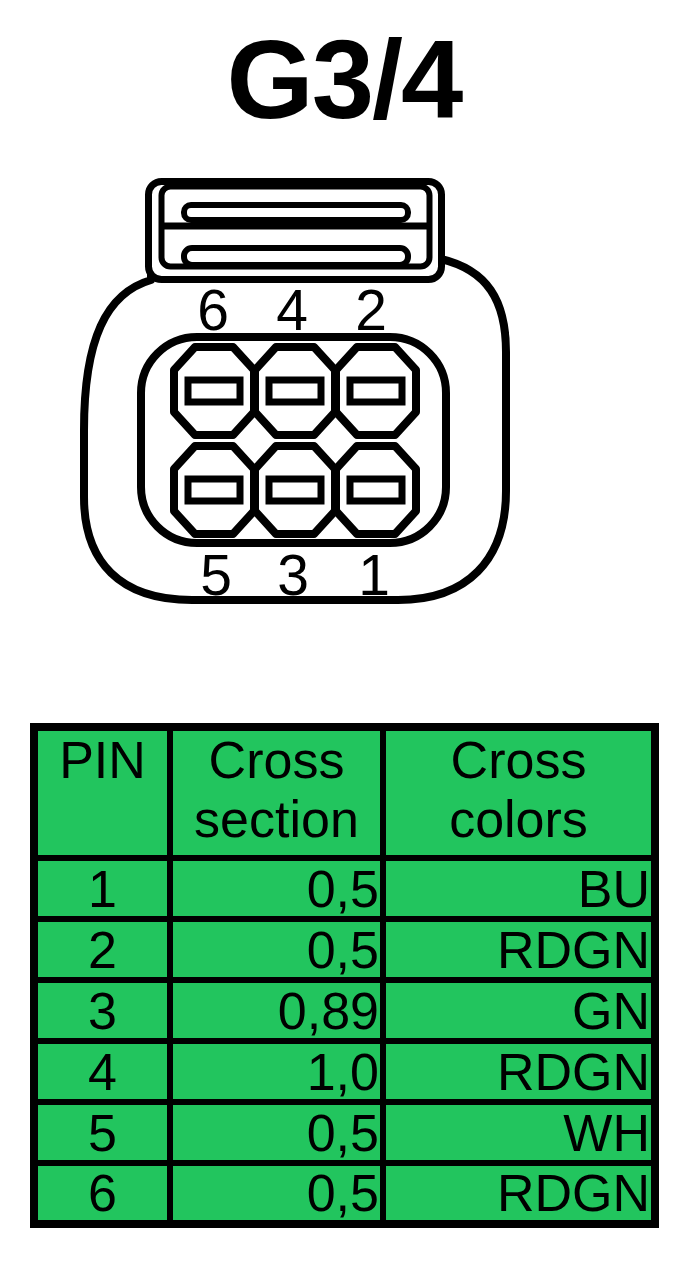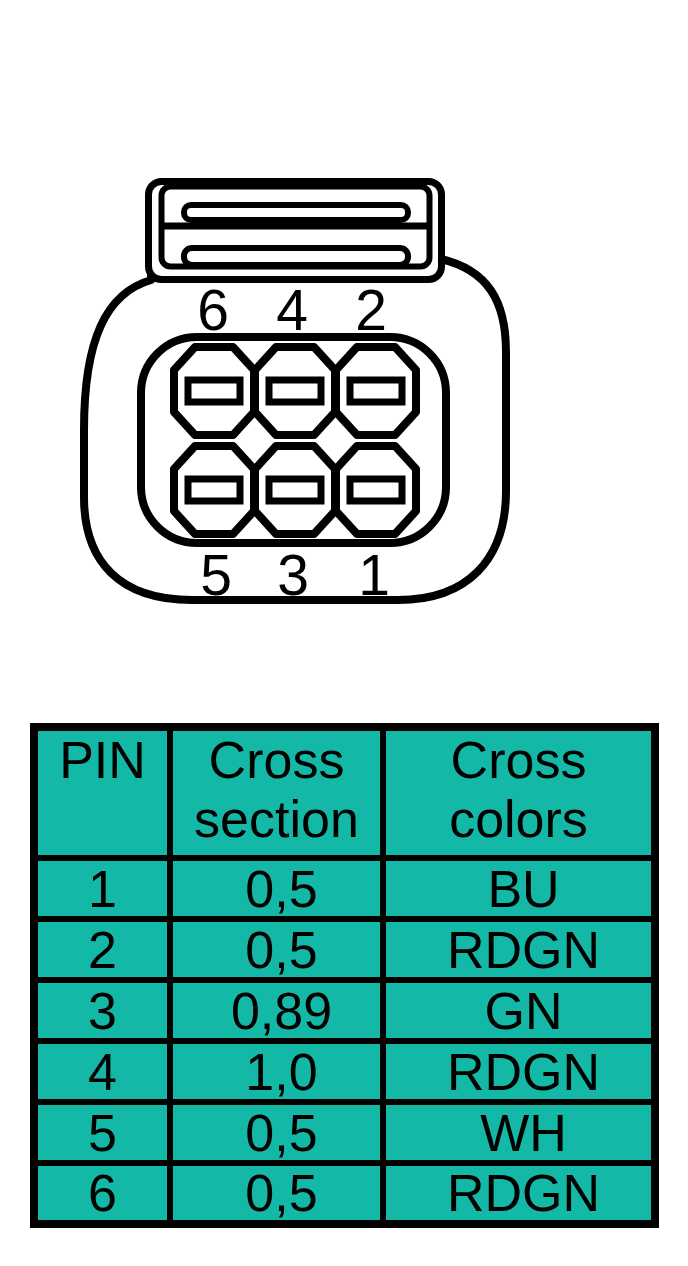--- a/index.html
+++ b/index.html
@@ -37,45 +37,46 @@
     fill: #000;
     text-anchor: middle;
   }
   table.pin-table {
     position: absolute;
     left: 30px; top: 723px;
     width: 621px;
     border-collapse: collapse;
     table-layout: fixed;
     font-size: 52px;
-    background: #14b8a6;
+    background: #22c55e;
   }
   table.pin-table th, table.pin-table td {
     border: 6px solid #000;
     overflow: hidden;
   }
   table.pin-table { border: 8px solid #000; }
   tr.header-row { height: 131px; }
   tr.data-row { height: 61px; }
   th.hdr {
     font-weight: 400;
     vertical-align: top;
     text-align: center;
     padding: 0 4px;
     line-height: 59px;
   }
   td.pin-col { text-align: center; }
-  td.val-col { text-align: center; padding-left: 11px; }
+  td.val-col { text-align: right; padding-left: 11px; }
   td { vertical-align: middle; line-height: 1; }
 </style>
 </head>
 <body>
 
 <div class="page">
 
+  <div class="title">G3/4</div>
 
   <svg class="connector-svg" viewBox="0 0 688 660">
 
     <path class="fl" stroke-width="8" stroke-linejoin="round" d="M 151 280 C 106 293, 84 340, 84 430 L 84 497 C 84 562, 120 600, 192 600 L 398 600 C 467 600, 506 560, 506 491 L 506 352 C 506 300, 487 270, 441 259 L 441 246 L 151 246 Z"></path>
 
     <g>
       <rect class="fl" stroke-width="7" x="148.5" y="181.5" width="293" height="98" rx="13"></rect>
       <rect class="ln" stroke-width="6" x="161.5" y="186.5" width="268" height="80" rx="9"></rect>
       <rect class="ln" stroke-width="6" x="184" y="205" width="224" height="15" rx="7"></rect>
       <rect class="ln" stroke-width="6" x="184" y="248" width="224" height="17" rx="8"></rect>

